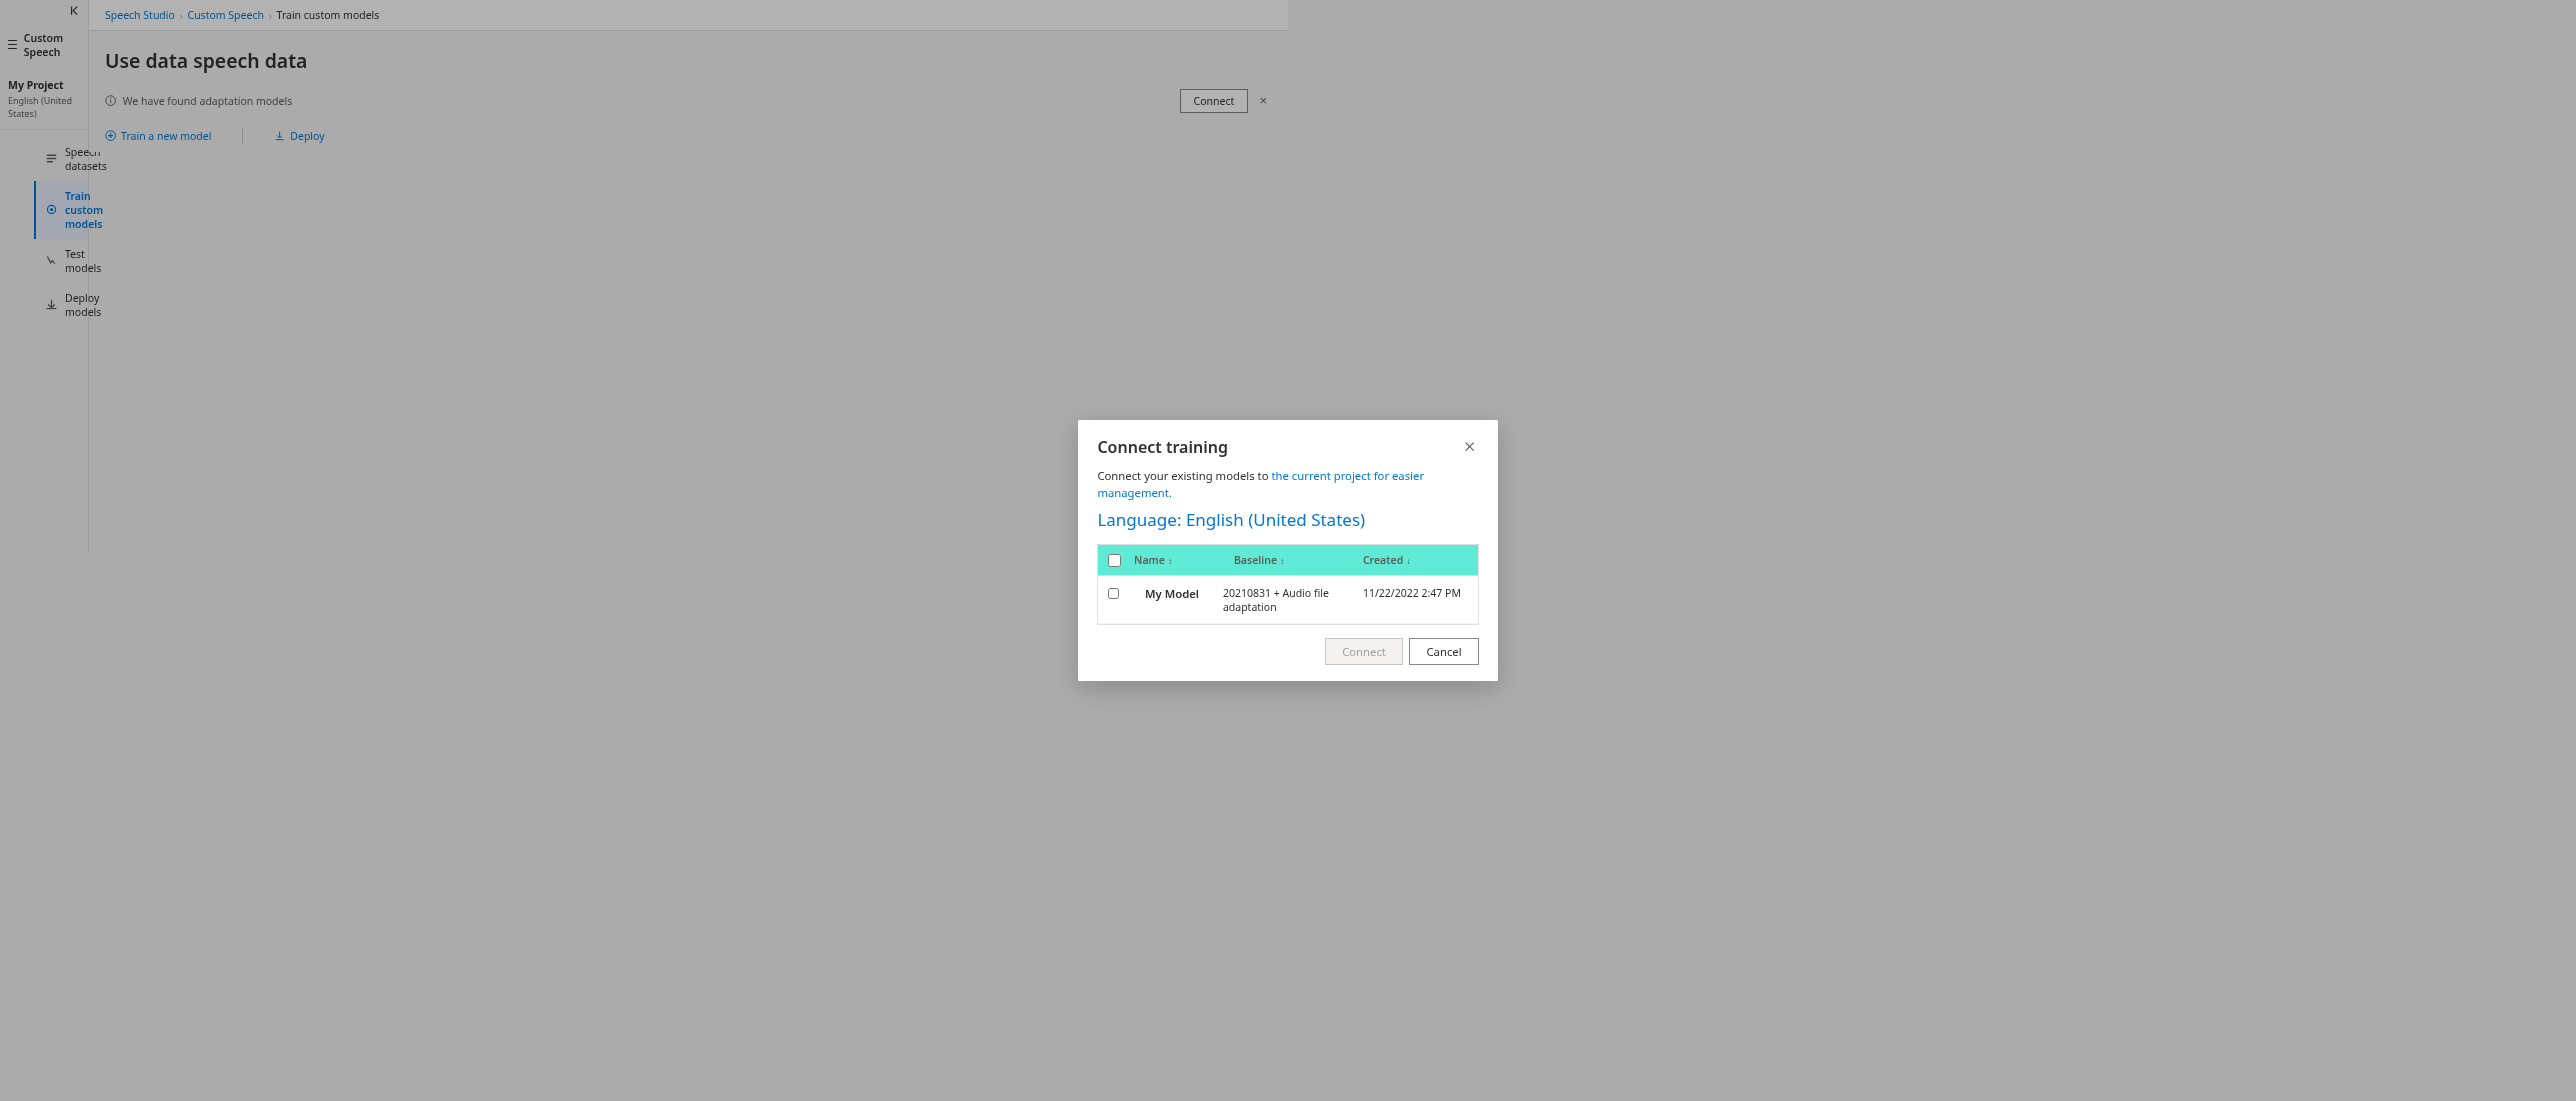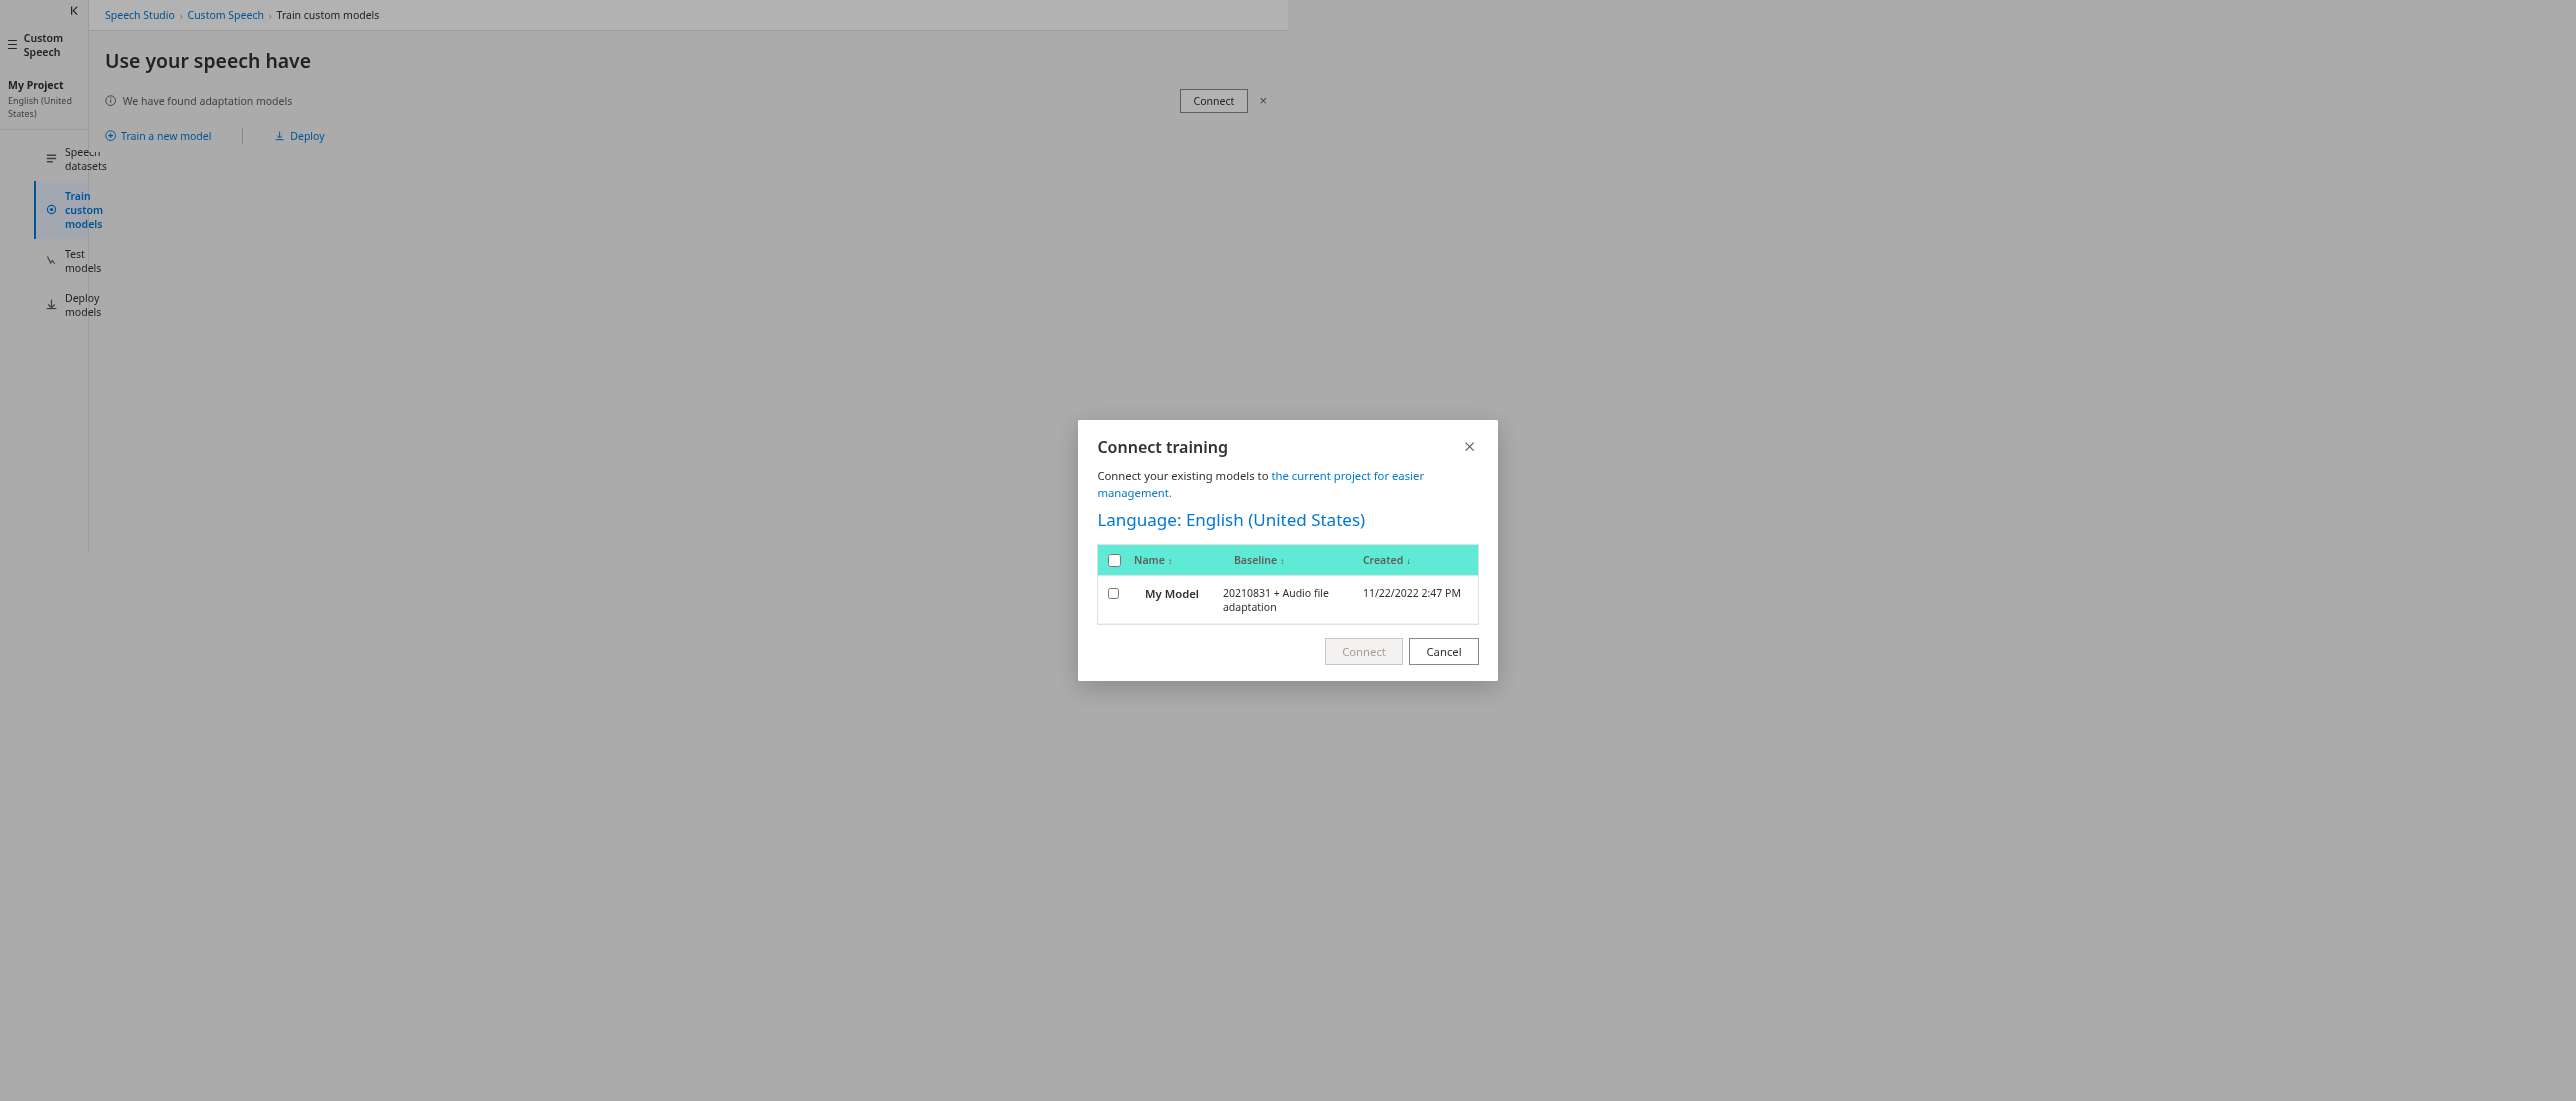--- a/index.html
+++ b/index.html
@@ -531,21 +531,21 @@
 
     <div class="breadcrumb">
       <a class="breadcrumb-link">Speech Studio</a>
       <span class="breadcrumb-sep">›</span>
       <a class="breadcrumb-link">Custom Speech</a>
       <span class="breadcrumb-sep">›</span>
       <span class="breadcrumb-current">Train custom models</span>
     </div>
 
     <div class="page-header">
-      <h1 class="page-title">Use your speech have</h1>
+      <h1 class="page-title">Use data speech data</h1>
     </div>
 
     <div class="info-bar">
       <div class="info-bar-left">
         <svg width="11.3" height="11.3" viewBox="0 0 14 14" fill="none">
           <circle cx="7" cy="7" r="6" stroke="#605e5c" stroke-width="1.2" fill="none"></circle>
           <path d="M7 6v4" stroke="#605e5c" stroke-width="1.2"></path>
           <circle cx="7" cy="4" r="0.8" fill="#605e5c"></circle>
         </svg>
         <span>We have found adaptation models</span>

